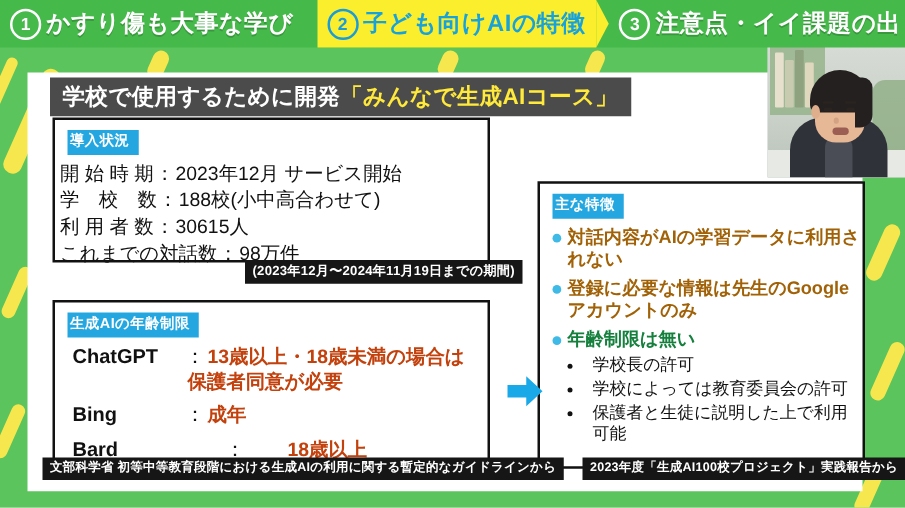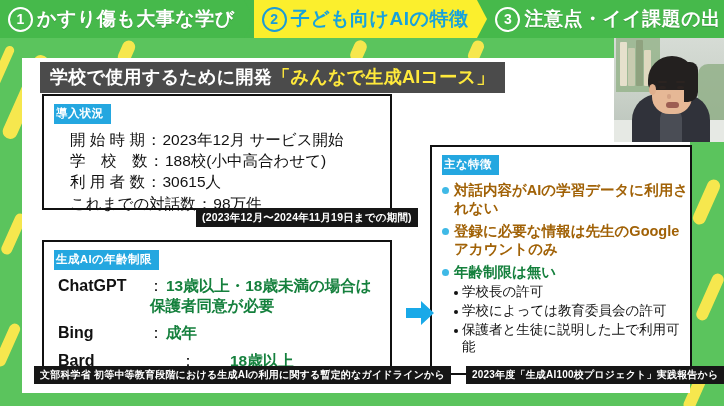--- a/index.html
+++ b/index.html
@@ -66,51 +66,51 @@
   .panel-left2{left:42px;top:240px;width:346px;height:128px;}
   .panel-right{left:430px;top:145px;width:258px;height:226px;}
 
   .badge{
     display:inline-block;background:#24a7e0;color:#ffffff;
     font-size:11.5px;font-weight:bold;line-height:1;
     padding:4px 7px 4px 2px;margin:8px 0 0 10px;letter-spacing:.4px;
   }
 
   
-  .rows{margin:5px 0 0 26px;}
+  .rows{margin:5px 0 0 4px;}
   .row{
     display:flex;align-items:baseline;
     font-size:15.5px;color:#111111;line-height:1.38;white-space:nowrap;
   }
   .rlbl{letter-spacing:0;}
   .rsep{margin:0 1px;}
   .rval{}
 
   
   .agerows{margin:6px 0 0 14px;}
   .agerow{display:flex;align-items:baseline;line-height:1.3;}
   .aname{
     width:90px;flex:none;font-size:16px;font-weight:bold;color:#111111;
     white-space:nowrap;
   }
   .acolon{flex:none;font-size:16px;color:#111111;margin-right:2px;}
-  .aval{font-size:15.5px;color:#15803d;font-weight:bold;line-height:1.28;}
+  .aval{font-size:15.5px;color:#c2410c;font-weight:bold;line-height:1.28;}
   .aval.cont{margin-left:92px;}
 
   
   .blist{margin:6px 0 0 10px;}
   .bitem{display:flex;align-items:flex-start;margin-top:5px;}
   .dot{
     width:7px;height:7px;border-radius:50%;background:#3fb9e6;
     flex:none;margin:6px 5px 0 0;
   }
   .btxt{font-size:14.5px;color:#a16207;font-weight:bold;line-height:1.25;}
   .btxt.blue{color:#15803d;}
   .sublist{margin:3px 0 0 12px;}
-  .sitem{display:flex;align-items:flex-start;margin-top:2px;}
+  .sitem{display:flex;align-items:flex-start;margin-top:2px;gap:12px;}
   .sdot{
     width:4px;height:4px;border-radius:50%;background:#111111;
     flex:none;margin:7px 4px 0 0;
   }
   .stxt{font-size:13.5px;color:#111111;line-height:1.25;}
 
   
   .caption{
     position:absolute;background:#161616;color:#ffffff;
     font-size:10px;font-weight:bold;line-height:1;

